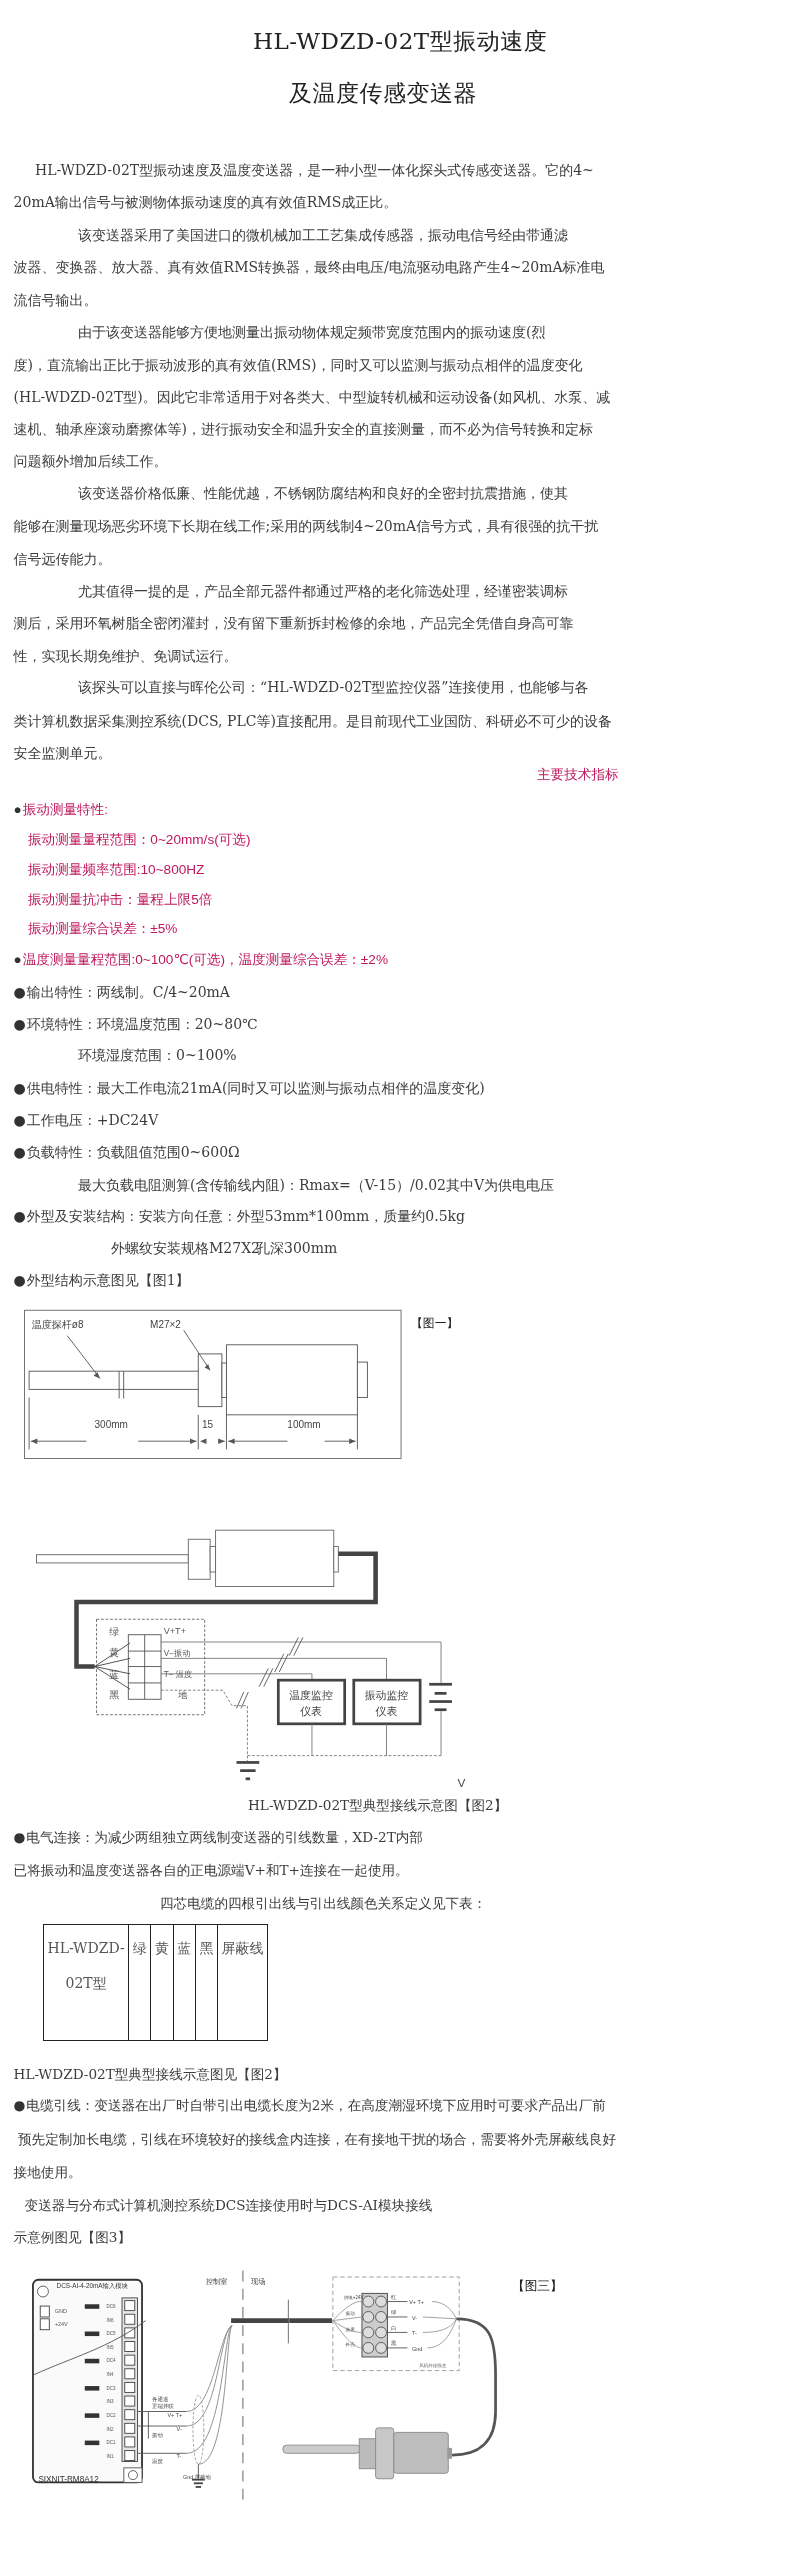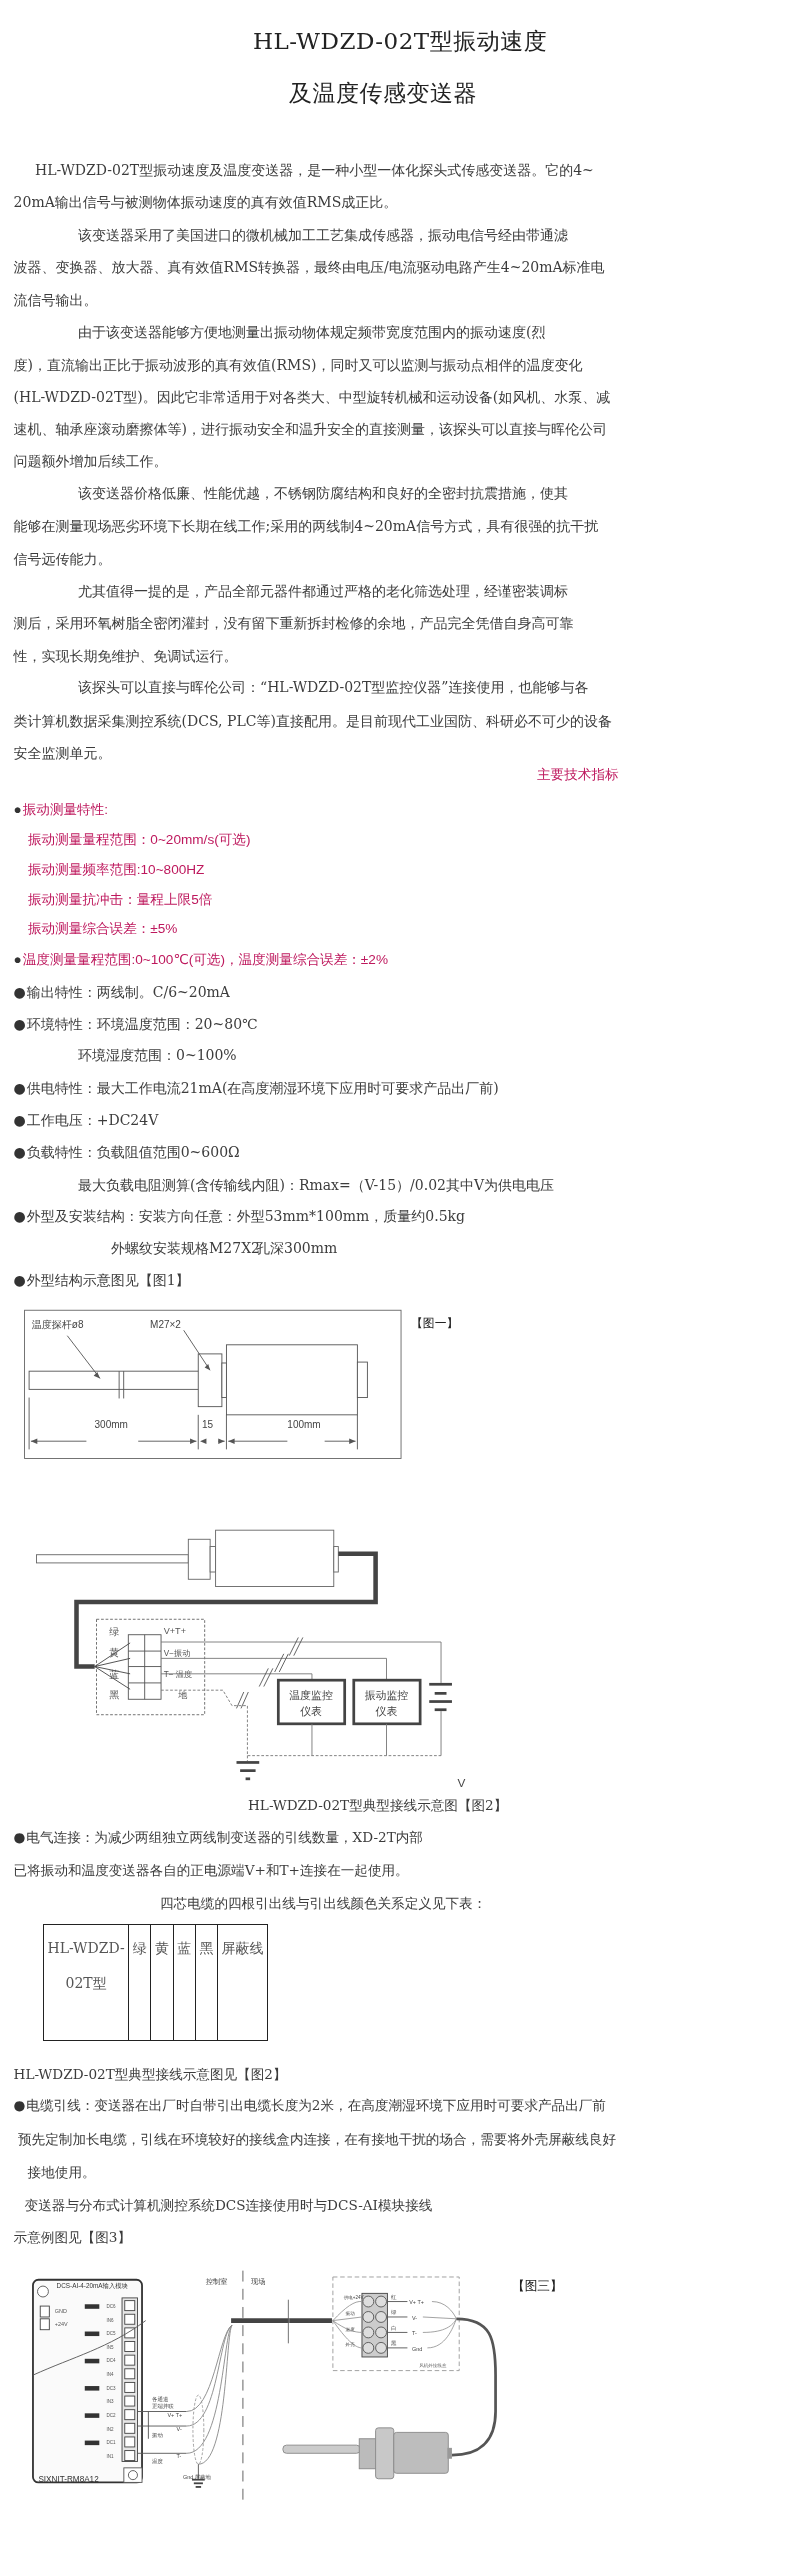--- a/index.html
+++ b/index.html
@@ -37,21 +37,21 @@
 </div>
 <div>
   <div class="abs p" style="left:78px; top:226px;">该变送器采用了美国进口的微机械加工工艺集成传感器，振动电信号经由带通滤</div>
   <div class="abs p" style="left:13.6px; top:258px;">波器、变换器、放大器、真有效值RMS转换器，最终由电压/电流驱动电路产生4~20mA标准电</div>
   <div class="abs p" style="left:13.6px; top:291px;">流信号输出。</div>
 </div>
 <div>
   <div class="abs p" style="left:78px; top:323px;">由于该变送器能够方便地测量出振动物体规定频带宽度范围内的振动速度(烈</div>
   <div class="abs p" style="left:13.6px; top:356px;">度)，直流输出正比于振动波形的真有效值(RMS)，同时又可以监测与振动点相伴的温度变化</div>
   <div class="abs p" style="left:13.6px; top:388px;">(HL-WDZD-02T型)。因此它非常适用于对各类大、中型旋转机械和运动设备(如风机、水泵、减</div>
-  <div class="abs p" style="left:13.6px; top:420px;">速机、轴承座滚动磨擦体等)，进行振动安全和温升安全的直接测量，该探头可以直接与晖伦公司</div>
+  <div class="abs p" style="left:13.6px; top:420px;">速机、轴承座滚动磨擦体等)，进行振动安全和温升安全的直接测量，而不必为信号转换和定标</div>
   <div class="abs p" style="left:13.6px; top:452px;">问题额外增加后续工作。</div>
 </div>
 <div>
   <div class="abs p" style="left:78px; top:484px;">该变送器价格低廉、性能优越，不锈钢防腐结构和良好的全密封抗震措施，使其</div>
   <div class="abs p" style="left:13.6px; top:517px;">能够在测量现场恶劣环境下长期在线工作;采用的两线制4~20mA信号方式，具有很强的抗干扰</div>
   <div class="abs p" style="left:13.6px; top:550px;">信号远传能力。</div>
 </div>
 <div>
   <div class="abs p" style="left:78px; top:582px;">尤其值得一提的是，产品全部元器件都通过严格的老化筛选处理，经谨密装调标</div>
   <div class="abs p" style="left:13.6px; top:614px;">测后，采用环氧树脂全密闭灌封，没有留下重新拆封检修的余地，产品完全凭借自身高可靠</div>
@@ -66,26 +66,26 @@
 <div class="abs sans" style="left:537px; top:766px;">主要技术指标</div>
 
 <div class="abs sans bullet" style="left:13.6px; top:801px;"><span>振动测量特性:</span></div>
 <div class="abs sans" style="left:28px; top:831px;">振动测量量程范围：0~20mm/s(可选)</div>
 <div class="abs sans" style="left:28px; top:861px;">振动测量频率范围:10~800HZ</div>
 <div class="abs sans" style="left:28px; top:891px;">振动测量抗冲击：量程上限5倍</div>
 <div class="abs sans" style="left:28px; top:920px;">振动测量综合误差：±5%</div>
 
 <div class="abs sans bullet" style="left:13.6px; top:951px;"><span>温度测量量程范围:0~100℃(可选)，温度测量综合误差：±2%</span></div>
 
-<div class="abs p bullet" style="left:13.6px; top:983px;"><span>输出特性：两线制。C/6~20mA</span></div>
+<div class="abs p bullet" style="left:13.6px; top:983px;"><span>输出特性：两线制。C/4~20mA</span></div>
 
 <div class="abs p bullet" style="left:13.6px; top:1015px;"><span>环境特性：</span><span>环境温度范围：20~80℃</span></div>
 <div class="abs p" style="left:78px; top:1046px;">环境湿度范围：0~100%</div>
 
-<div class="abs p bullet" style="left:13.6px; top:1079px;"><span>供电特性：最大工作电流21mA(在高度潮湿环境下应用时可要求产品出厂前)</span></div>
+<div class="abs p bullet" style="left:13.6px; top:1079px;"><span>供电特性：最大工作电流21mA(同时又可以监测与振动点相伴的温度变化)</span></div>
 <div class="abs p bullet" style="left:13.6px; top:1111px;"><span>工作电压：+DC24V</span></div>
 
 <div class="abs p bullet" style="left:13.6px; top:1143px;"><span>负载特性：</span><span>负载阻值范围0~600Ω</span></div>
 <div class="abs p" style="left:78px; top:1176px;">最大负载电阻测算(含传输线内阻)：Rmax=（V-15）/0.02其中V为供电电压</div>
 
 <div class="abs p bullet" style="left:13.6px; top:1207px;"><span>外型及安装结构：</span><span>安装方向任意：外型53mm*100mm，质量约0.5kg</span></div>
 <div class="abs p" style="left:111px; top:1239px;">外螺纹安装规格M27X2</div>
 <div class="abs p" style="left:256px; top:1239px;">孔深300mm</div>
 
 <div class="abs p bullet" style="left:13.6px; top:1271px;"><span>外型结构示意图见【图1】</span></div>
@@ -224,21 +224,21 @@
     <td><span>黑</span></td>
     <td><span>屏蔽线</span></td>
   </tr>
 </tbody>
   </table>
 
 <div class="abs caption" style="left:13.6px; top:2066px;">HL-WDZD-02T型典型接线示意图见【图2】</div>
 
 <div class="abs caption bullet" style="left:13.6px; top:2097px;"><span>电缆引线：变送器在出厂时自带引出电缆长度为2米，在高度潮湿环境下应用时可要求产品出厂前</span></div>
 <div class="abs caption" style="left:18px; top:2131px;text-align:center;">预先定制加长电缆，引线在环境较好的接线盒内连接，在有接地干扰的场合，需要将外壳屏蔽线良好</div>
-<div class="abs caption" style="left:13.6px; top:2164px;margin-left:14px;">接地使用。</div>
+<div class="abs caption" style="left:13.6px; top:2164px;">接地使用。</div>
 
 <div class="abs caption" style="left:24.6px; top:2197px;">变送器与分布式计算机测控系统DCS连接使用时与DCS-AI模块接线</div>
 <div class="abs caption" style="left:13.6px; top:2229px;">示意例图见【图3】</div>
 
 <div class="abs" style="left:0; top:2257px; width:803px; height:319px;">
   <svg width="803" height="319" viewBox="0 0 883 351">
 
     <rect x="36" y="25" width="120" height="223" rx="6" fill="#fafafa" stroke="#333" stroke-width="2"></rect>
     <circle cx="47" cy="38" r="6" fill="#fff" stroke="#555"></circle>
     <rect x="136" y="232" width="20" height="16" fill="#fff" stroke="#555"></rect>

